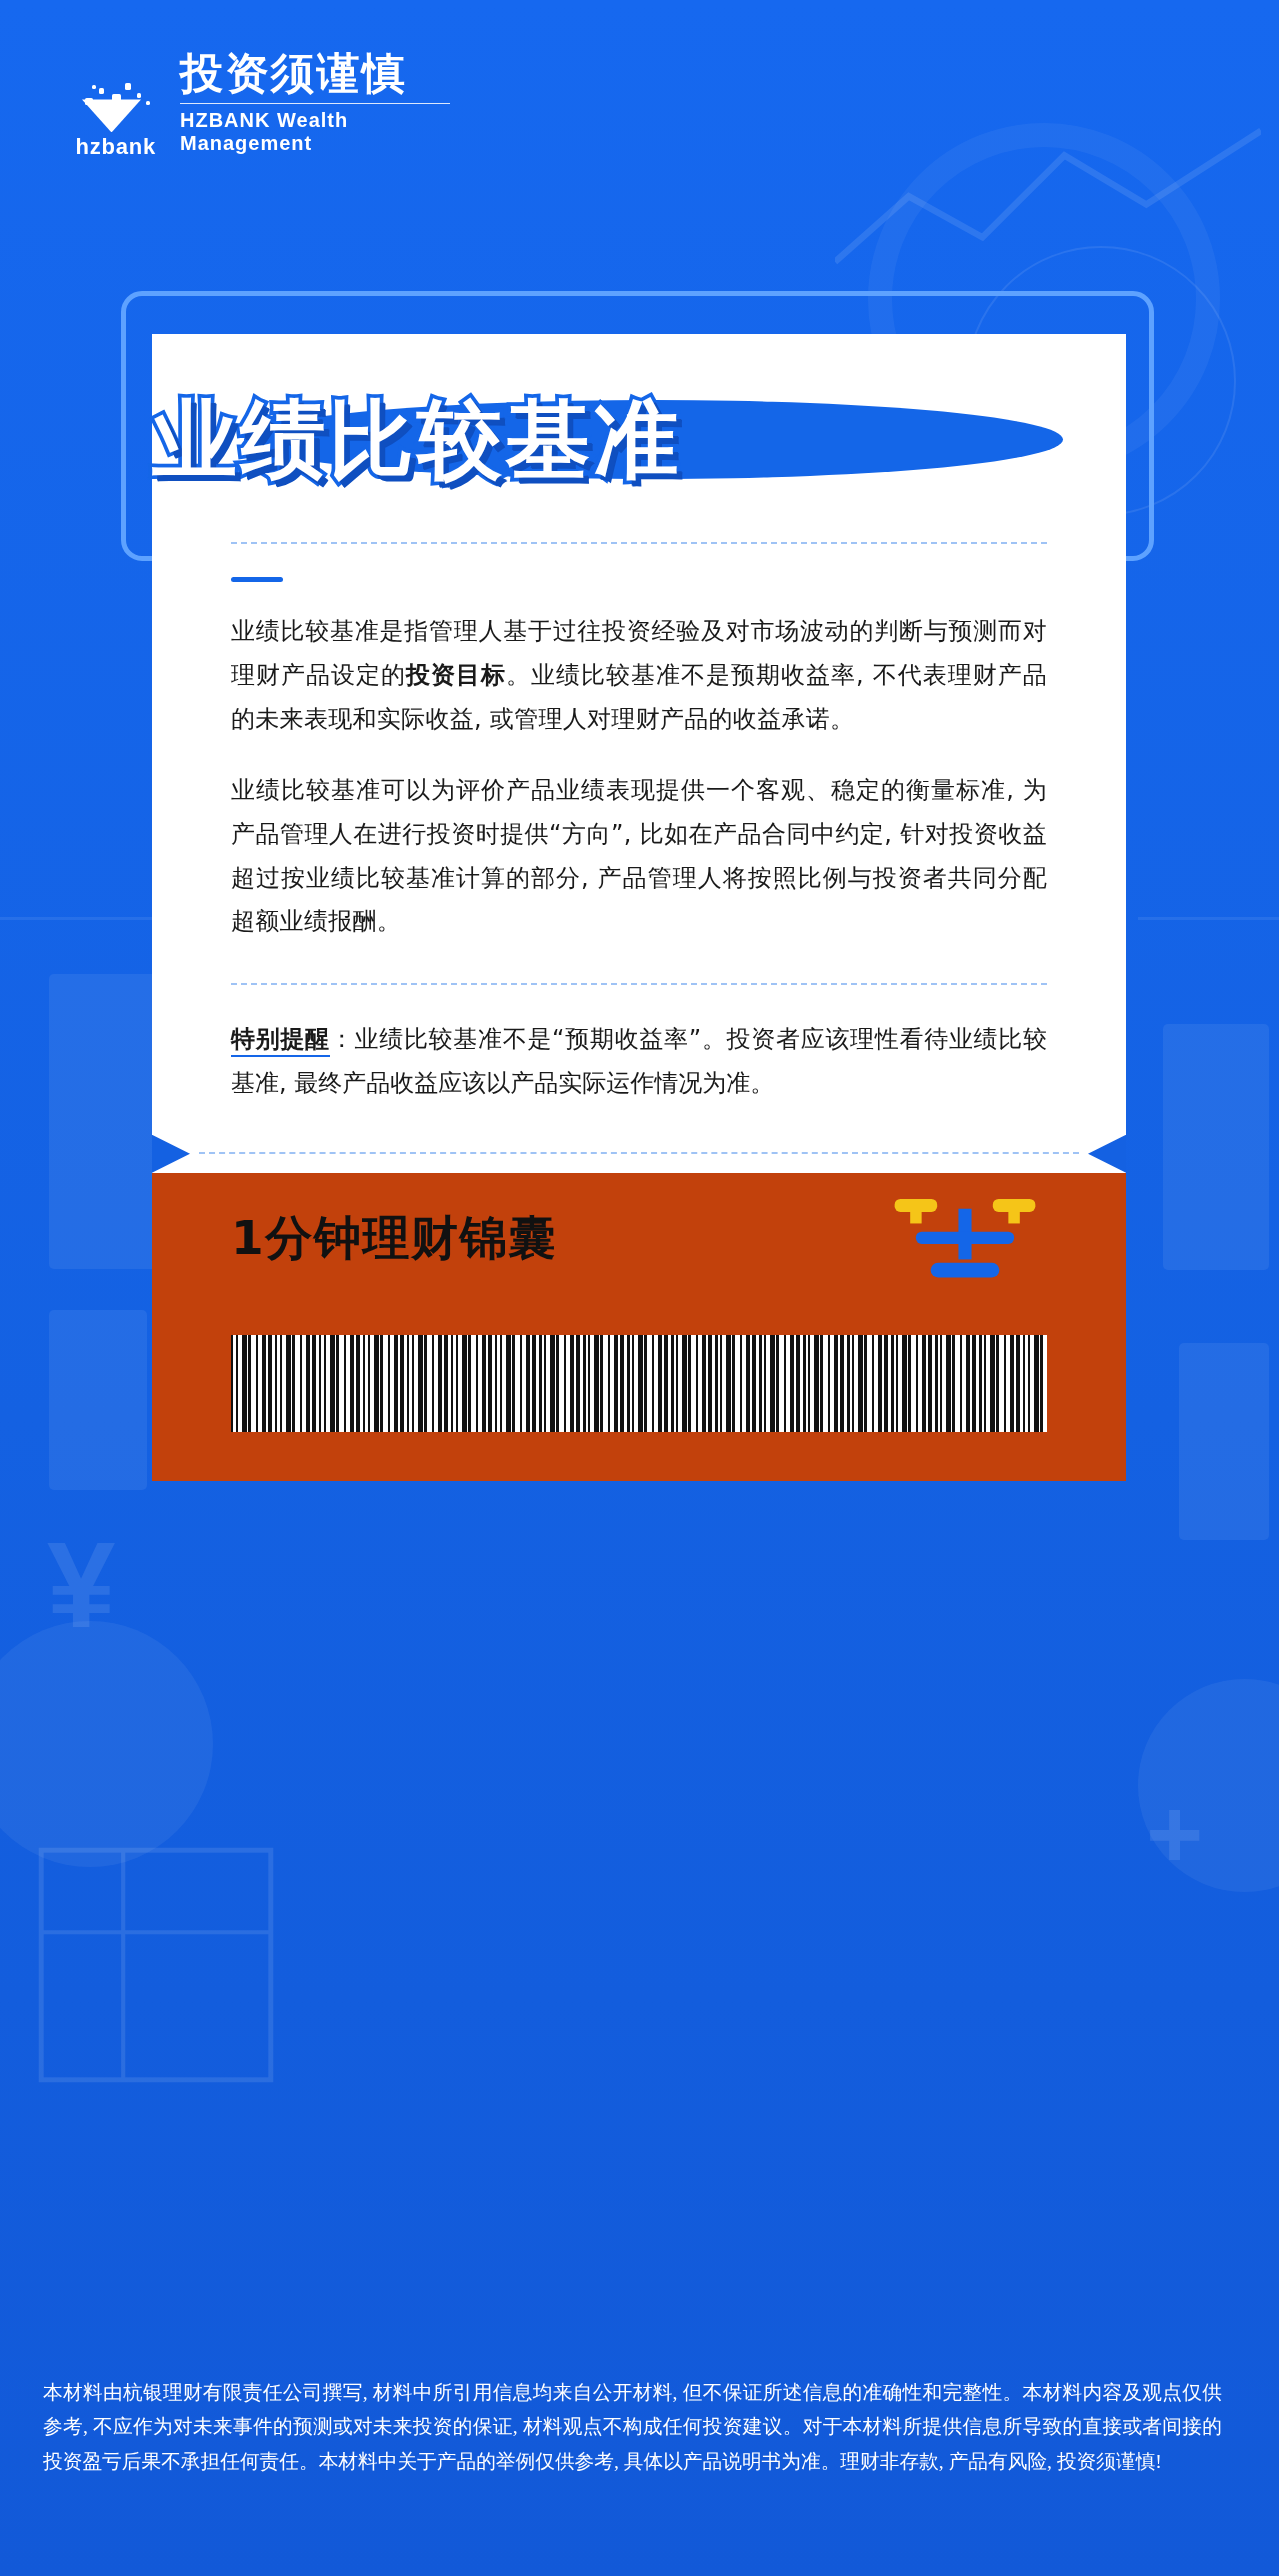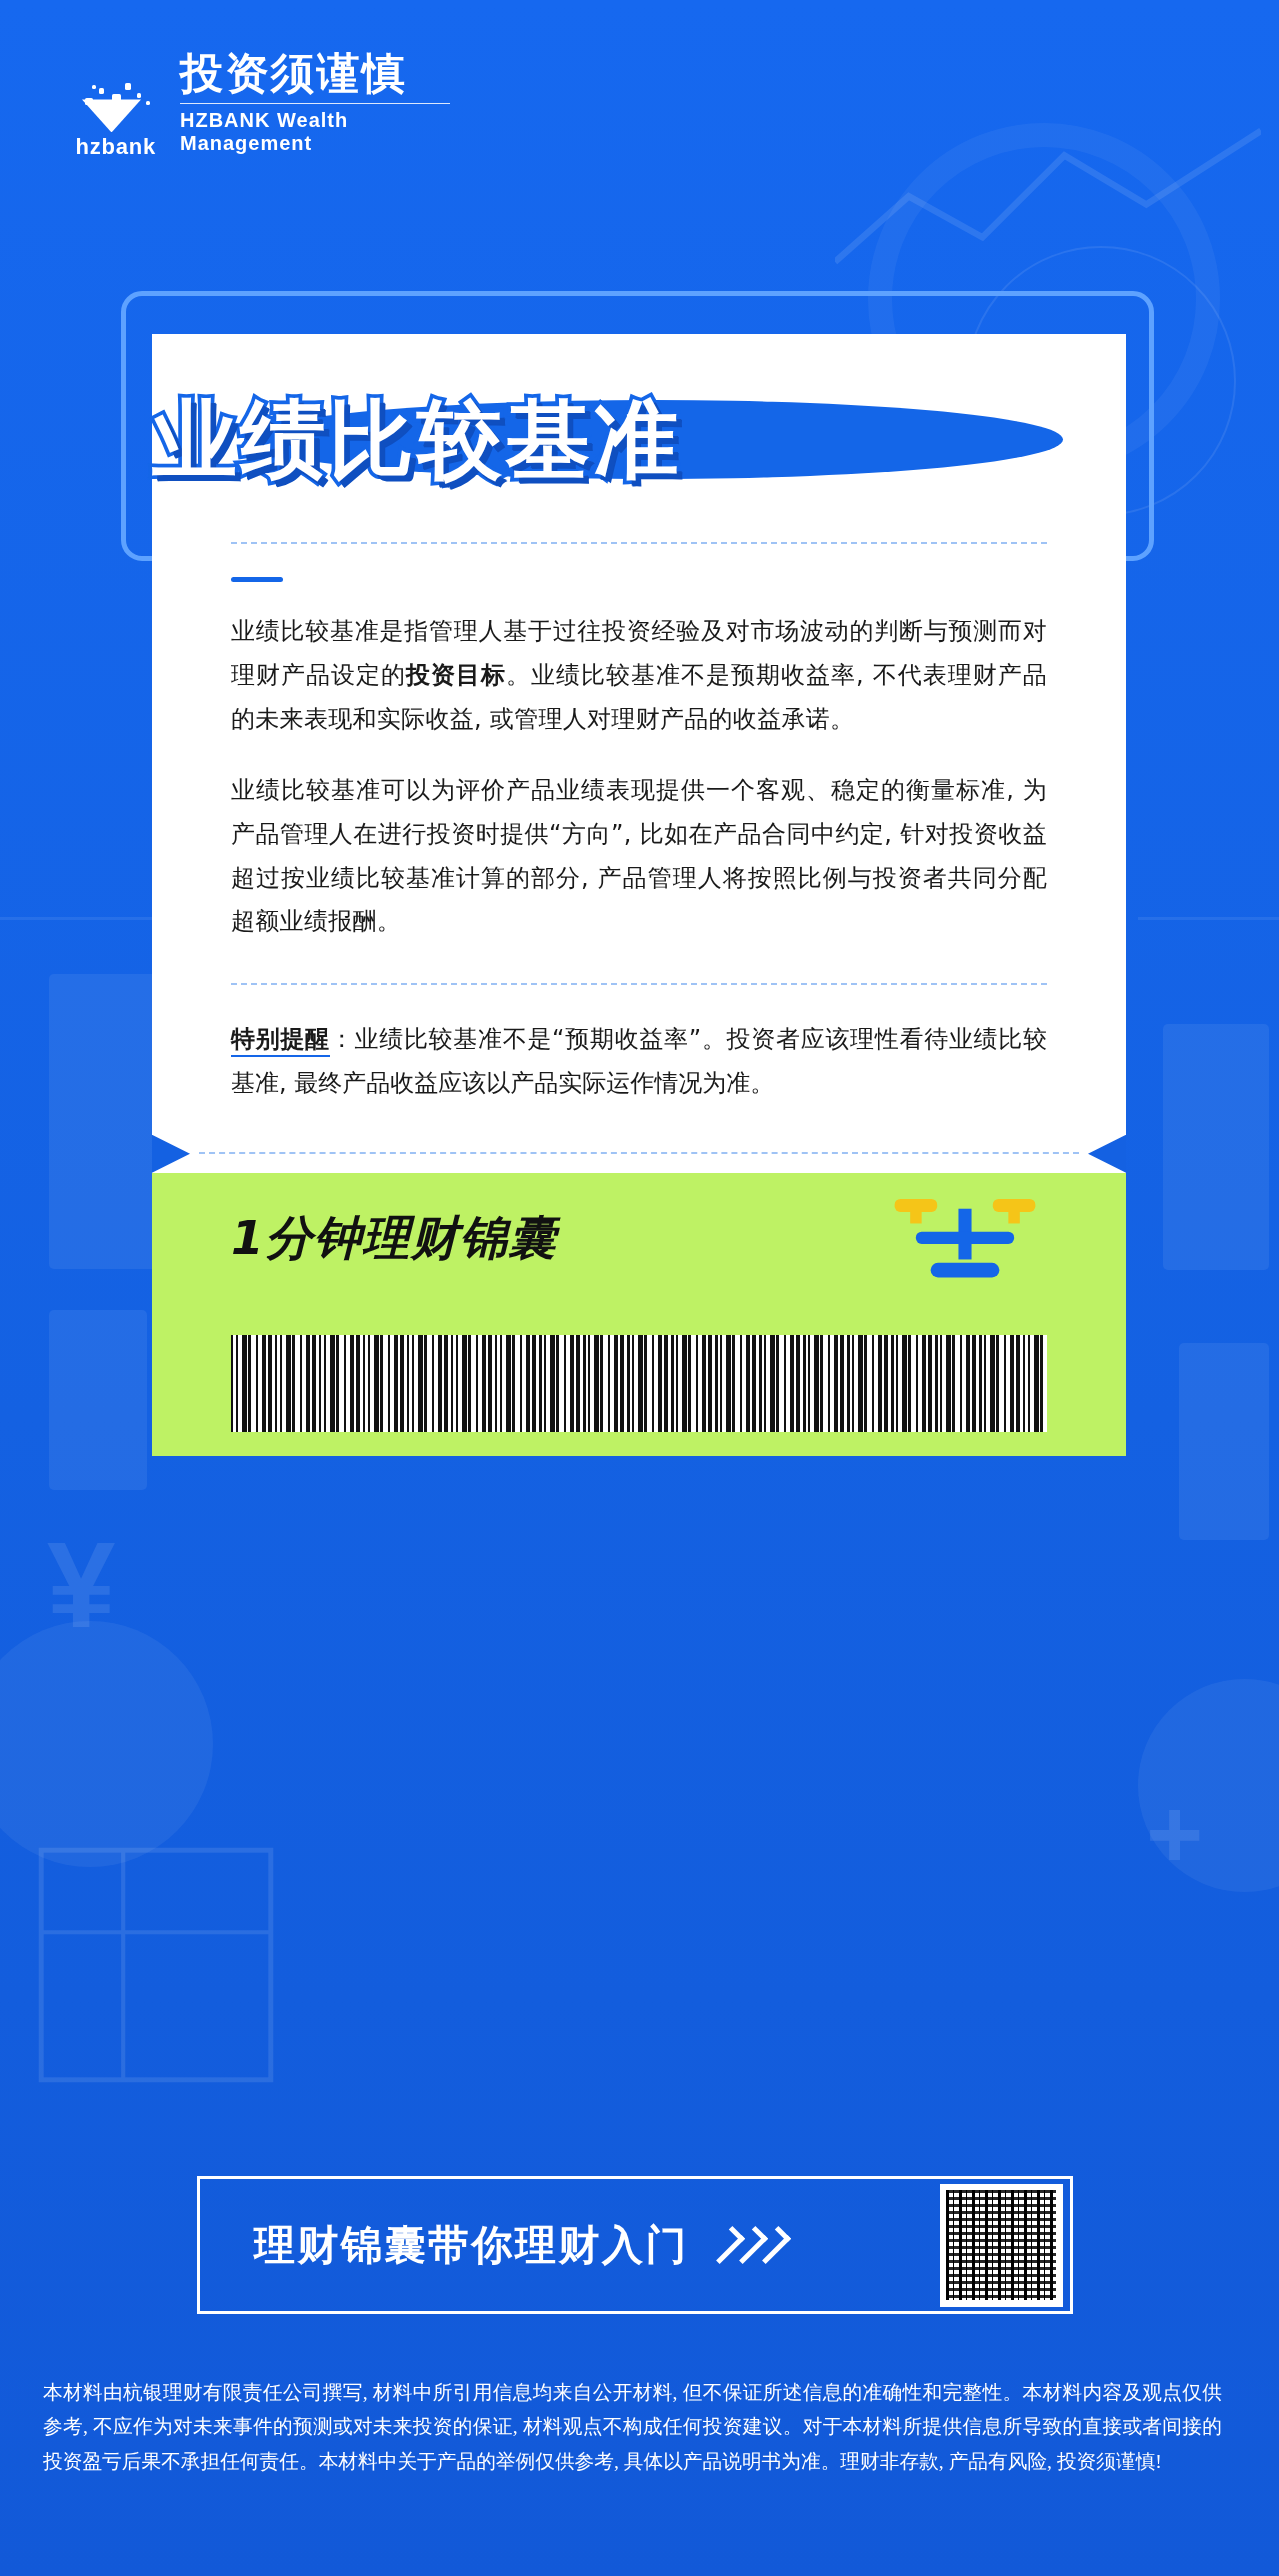--- a/index.html
+++ b/index.html
@@ -221,23 +221,22 @@
   .ticket-notch .notch-left { left: 0; clip-path: polygon(0 0, 100% 50%, 0 100%); }
   .ticket-notch .notch-right { right: 0; clip-path: polygon(100% 0, 0 50%, 100% 100%); }
   .ticket-notch .notch-dash {
     position: absolute;
     left: 47px; right: 47px;
     top: 17px;
     border-top: 2.5px dashed #9fc3f5;
   }
 
   .ticket-bottom {
-    background: #bef264;
-    padding: 21px 0 24px 0;
-    font-style: italic;
+    background: #c2410c;
+    padding: 21px 0 49px 0;
   }
   .tagline-row {
     display: flex;
     align-items: center;
     justify-content: space-between;
     padding: 0 79px;
   }
   .tagline {
     font-size: 47px;
     font-weight: bold;
@@ -417,28 +416,17 @@
             <rect x="92" y="18" width="16" height="62" fill="#1466e8"></rect>
             <rect x="40" y="46" width="120" height="15" rx="7" fill="#1466e8"></rect>
             <rect x="58" y="84" width="84" height="18" rx="9" fill="#1466e8"></rect>
           </svg>
         </div>
       </div>
       <div class="barcode"></div>
     </div>
   </div>
 
-  <div class="cta">
-    <div class="cta-text">理财锦囊带你理财入门</div>
-    <div class="cta-arrows">
-      <span></span>
-        <span></span>
-        <span></span>
-    </div>
-    <div class="qr">
-      <div class="qr-inner"></div>
-    </div>
-  </div>
 
   <div class="disclaimer">本材料由杭银理财有限责任公司撰写, 材料中所引用信息均来自公开材料, 但不保证所述信息的准确性和完整性。本材料内容及观点仅供参考, 不应作为对未来事件的预测或对未来投资的保证, 材料观点不构成任何投资建议。对于本材料所提供信息所导致的直接或者间接的投资盈亏后果不承担任何责任。本材料中关于产品的举例仅供参考, 具体以产品说明书为准。理财非存款, 产品有风险, 投资须谨慎!</div>
 
 </div>
 
 
 </body></html>

